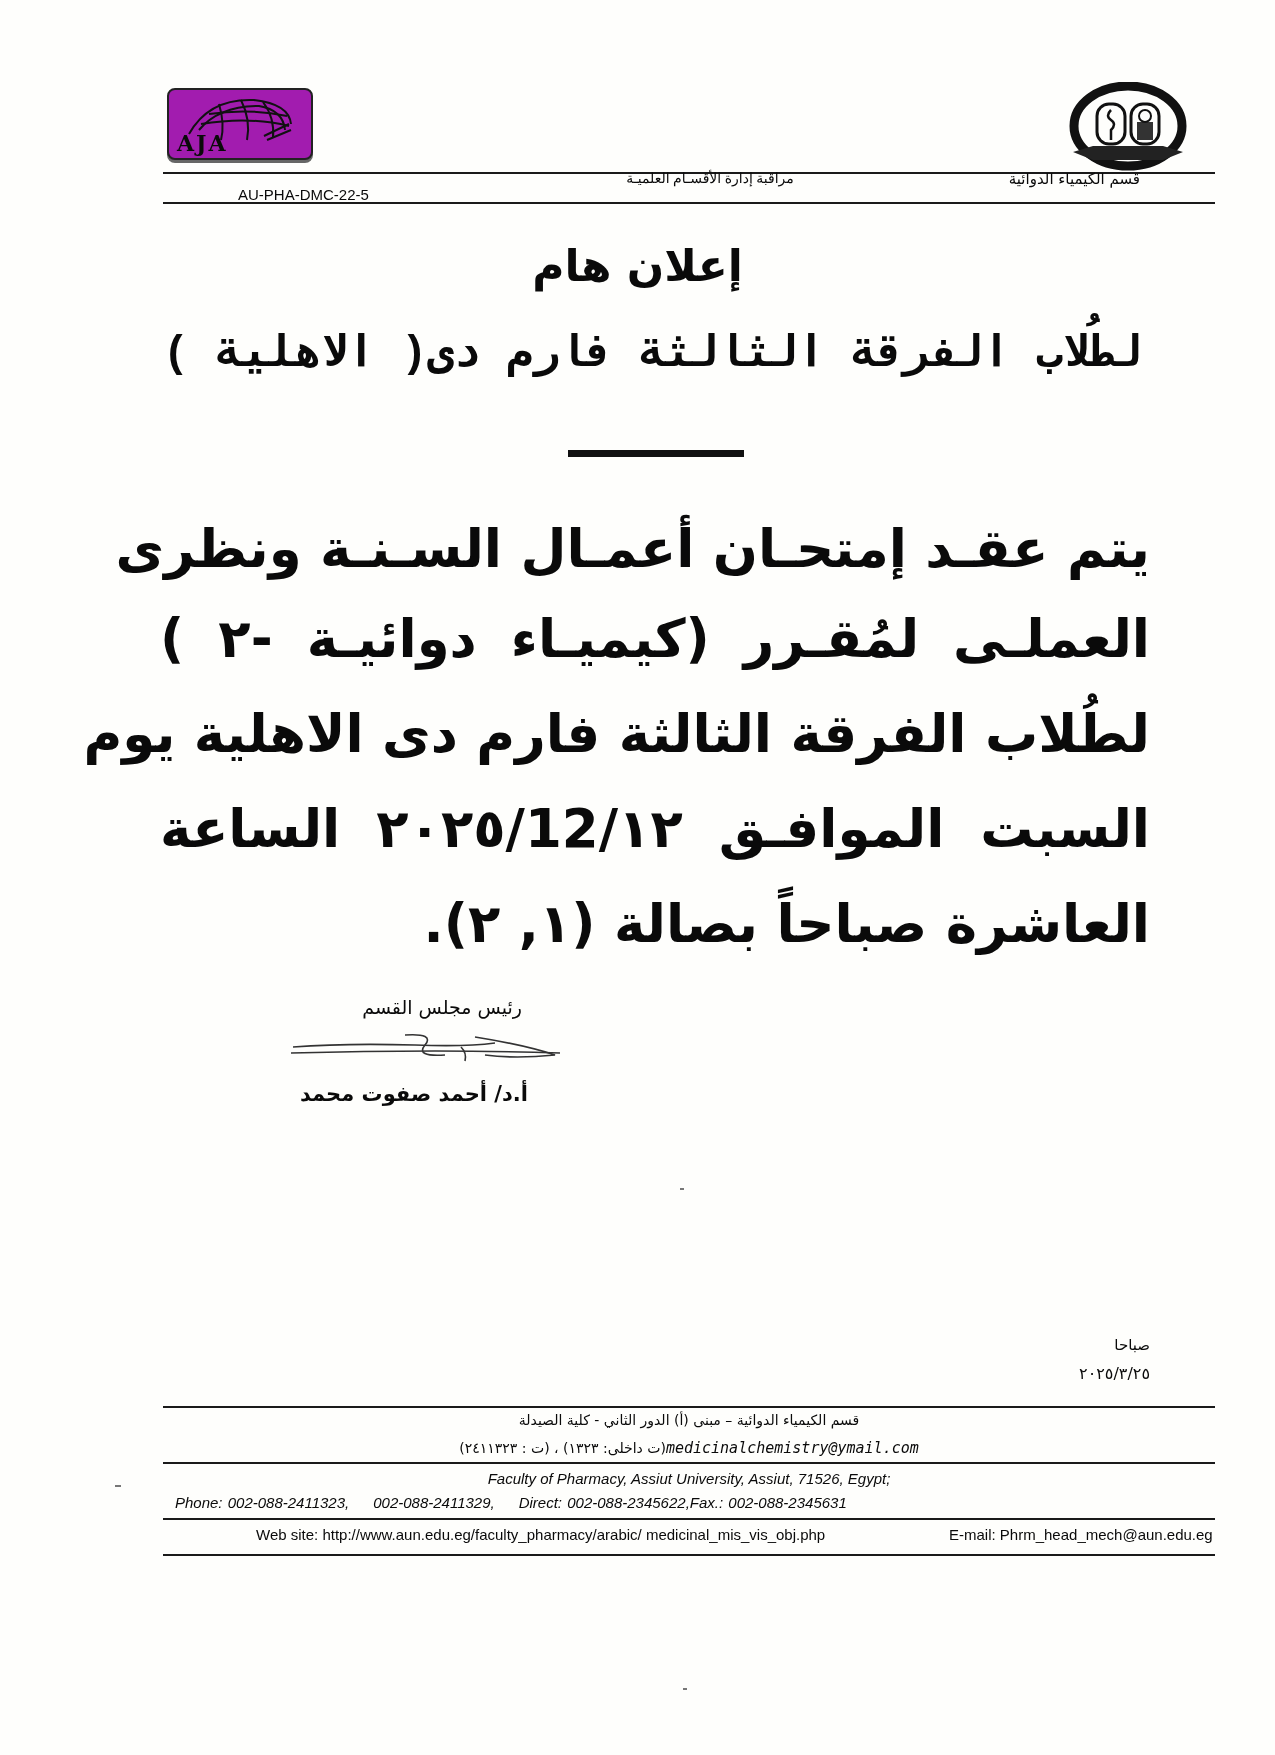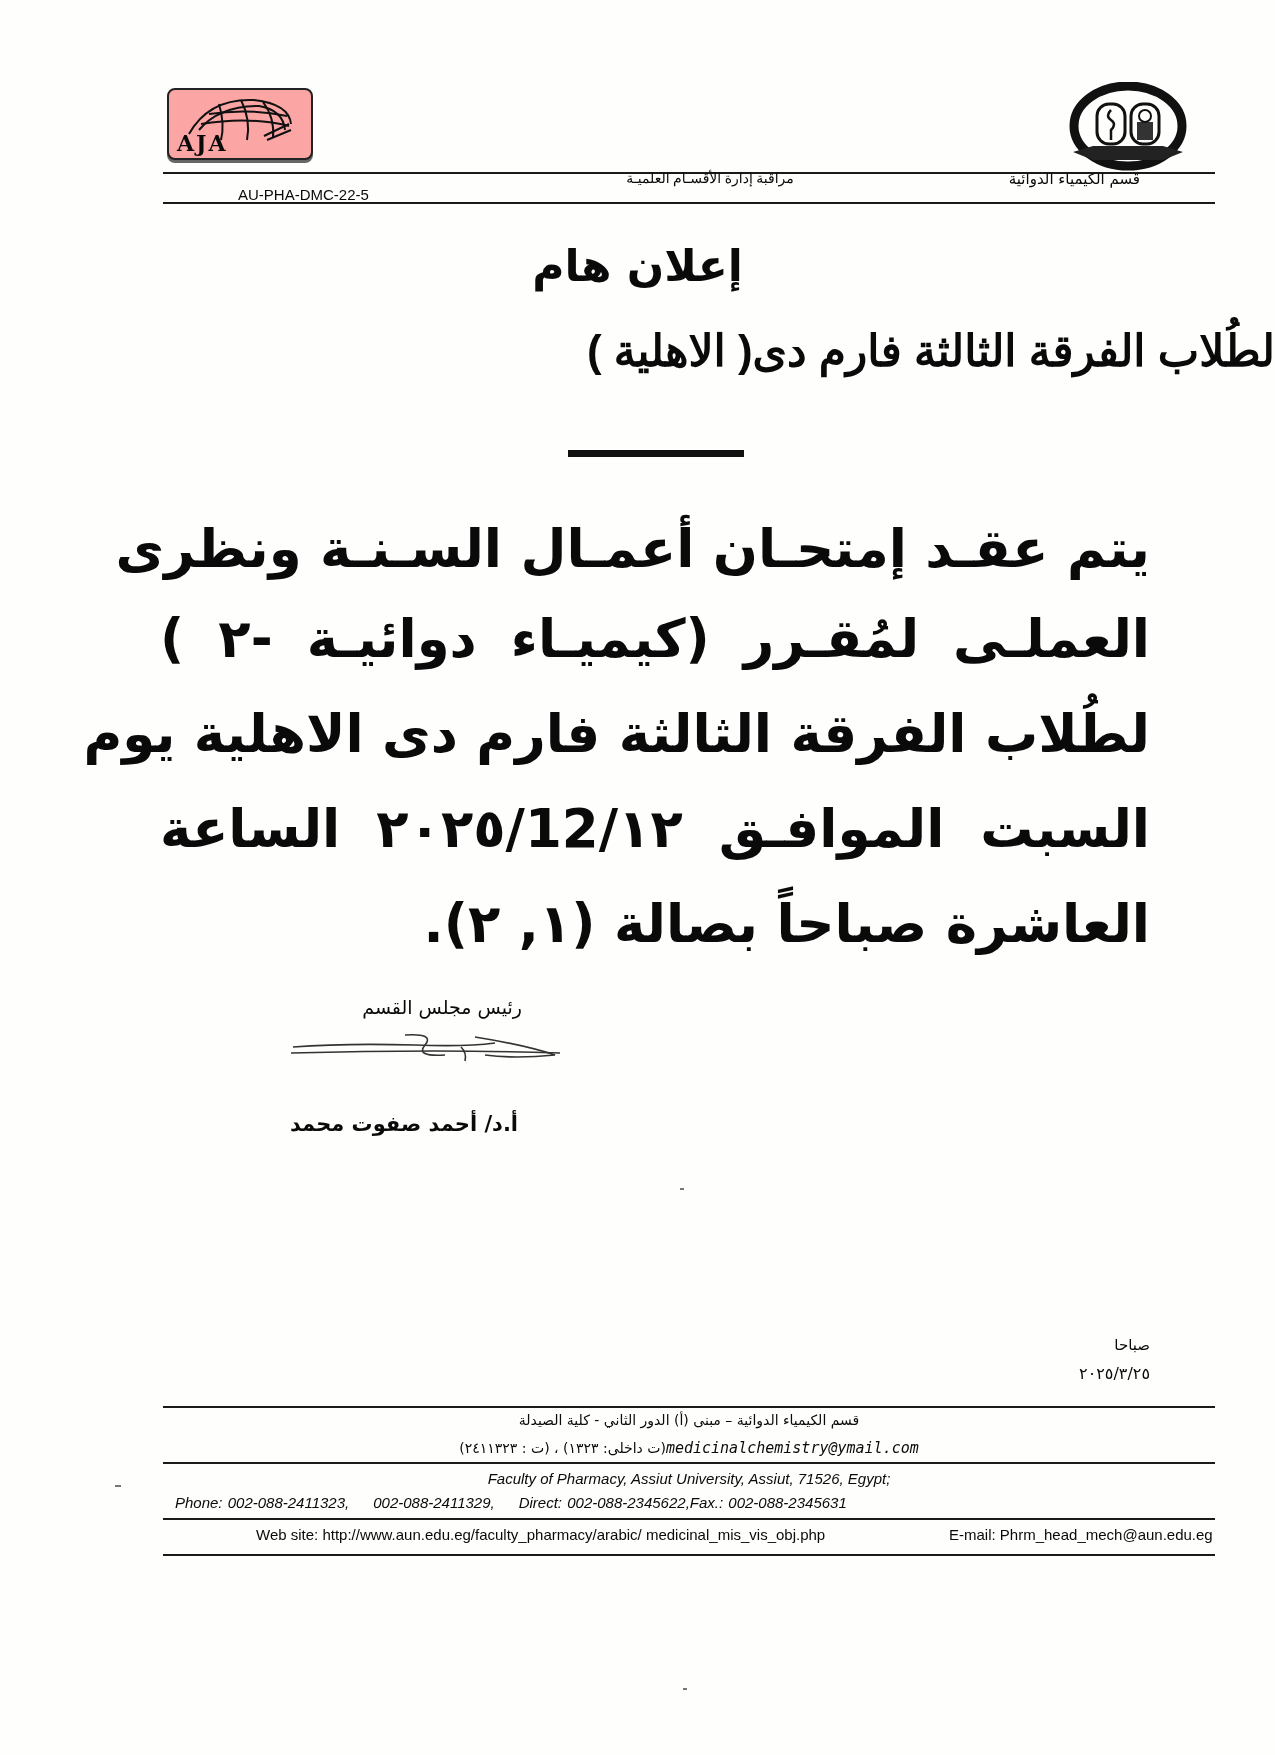--- a/index.html
+++ b/index.html
@@ -11,21 +11,21 @@
       font-family: "DejaVu Sans", sans-serif;
       color: #0a0a0a;
     }
     .abs { position: absolute; }
     .rtl { direction: rtl; unicode-bidi: embed; }
 
     
     .aja-logo {
       left: 167px; top: 88px; width: 146px; height: 72px;
       border: 2.5px solid #222; border-radius: 8px;
-      box-sizing: border-box; background: #fca5a5;
+      box-sizing: border-box; background: #a21caf;
       box-shadow: 0 3px 0 #666;
     }
     .aja-logo svg { position: absolute; left: 10px; top: 4px; }
     .aja-text {
       position: absolute; left: 8px; bottom: 2px; width: 100px;
       font-family: "DejaVu Serif", serif; font-weight: bold; font-size: 22px;
       letter-spacing: 2px; text-align: left;
     }
     .uni-logo { left: 1063px; top: 82px; width: 130px; height: 90px; }
 
@@ -43,38 +43,38 @@
       left: 940px; top: 170px; width: 200px; text-align: right;
       font-family: "DejaVu Sans", sans-serif; font-size: 15px;
     }
 
     
     .title1 {
       left: 0; top: 240px; width: 1275px; text-align: center;
       font-family: "DejaVu Sans", sans-serif; font-weight: bold; font-size: 44px;
     }
     .title2 {
-      left: 0; top: 325px; width: 1275px; 
+      left: 0; top: 325px; width: 1275px; text-align: center;
       padding-left: 30px; box-sizing: border-box;
-      font-family: Liberation Sans, sans-serif; font-weight: bold; font-size: 44px;
+      font-family: Liberation Mono, monospace; font-weight: bold; font-size: 44px;
     }
     .title-bar { left: 568px; top: 450px; width: 176px; height: 7px; background: #111; }
 
     
     .body-line {
       left: 160px; width: 990px; text-align: justify; text-align-last: justify;
       font-family: "DejaVu Sans", sans-serif; font-weight: bold;
       font-size: 53px; line-height: 1; white-space: nowrap;
     }
     .body-line.last { text-align-last: right; }
 
     
     .sig-title { left: 300px; top: 996px; width: 222px; text-align: right; font-size: 19px; }
     .sig-scribble { left: 285px; top: 1025px; }
-    .sig-name { left: 280px; top: 1082px; width: 248px; text-align: center; font-size: 21px; font-weight: bold; margin-top: 30px; }
+    .sig-name { left: 280px; top: 1082px; width: 248px; text-align: right; font-size: 21px; font-weight: bold; }
 
     
     .meta-name { left: 1000px; top: 1336px; width: 150px; text-align: right; font-size: 15px; }
     .meta-date { left: 980px; top: 1364px; width: 170px; text-align: right; font-size: 16px; }
 
     
     .ft-ar1 { left: 163px; top: 1412px; width: 1052px; text-align: center; font-size: 14px; }
     .ft-ar2 { left: 163px; top: 1439px; width: 1052px; text-align: center; font-size: 14px; }
     .ft-ar2 .mail { font-family: "DejaVu Sans Mono", monospace; font-style: italic; font-size: 15px; }
     .ft-en1 { left: 163px; top: 1470px; width: 1052px; text-align: center;

